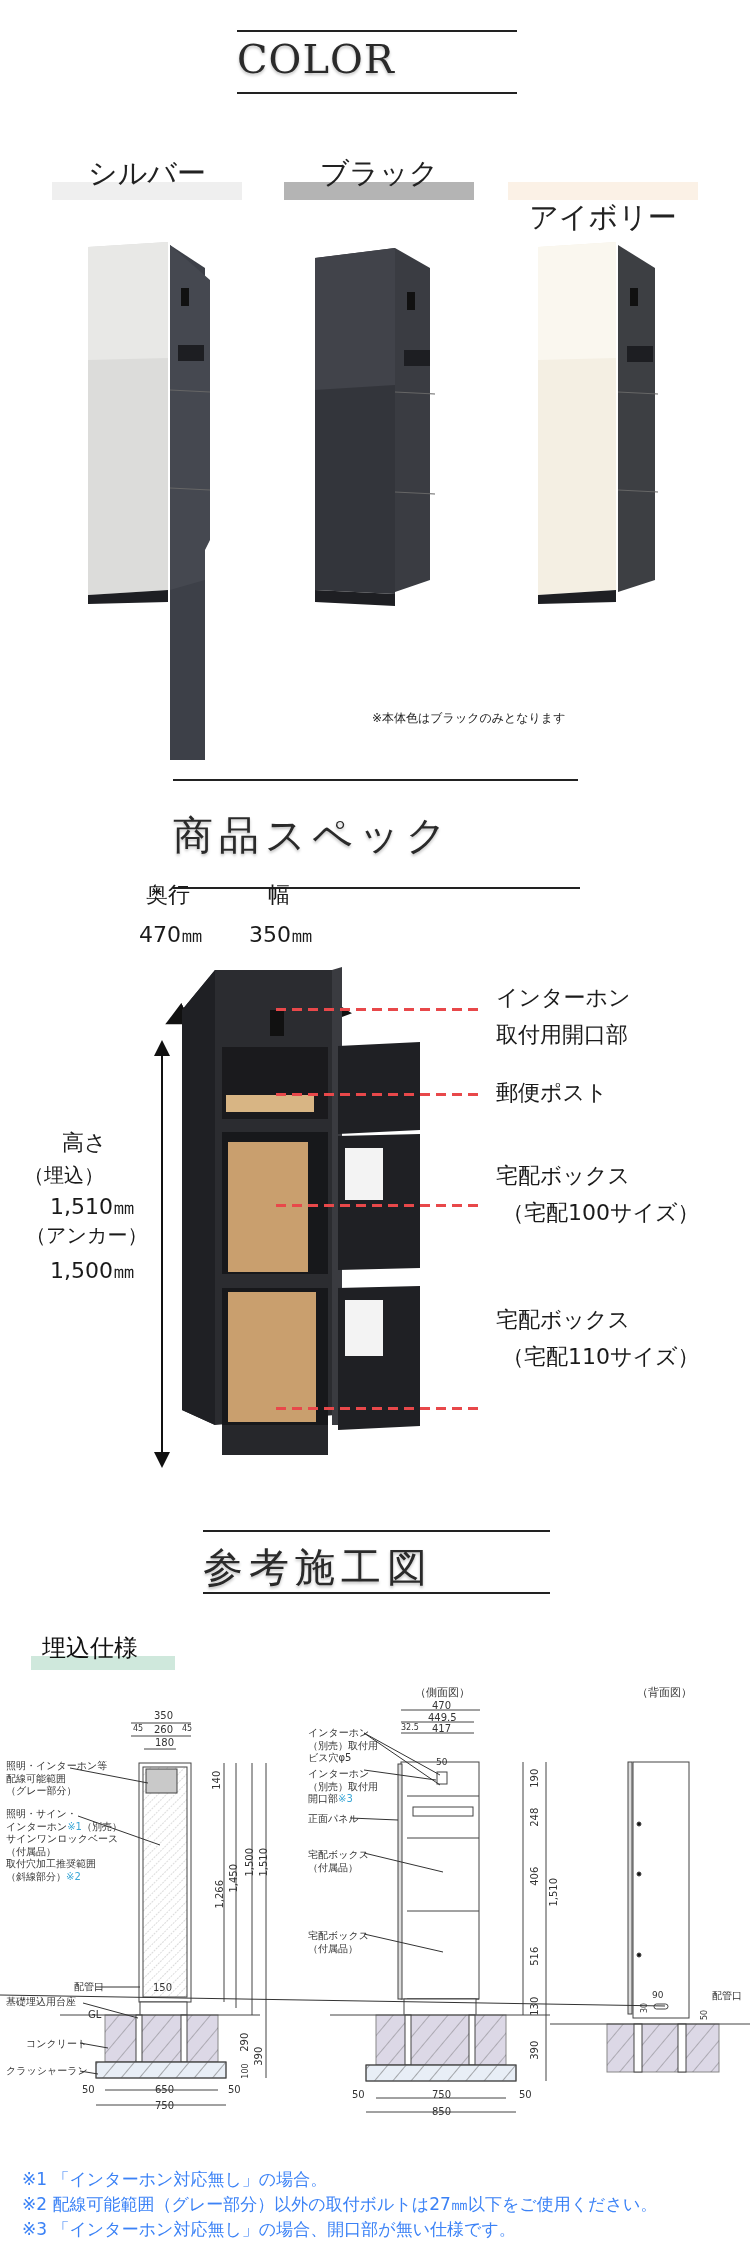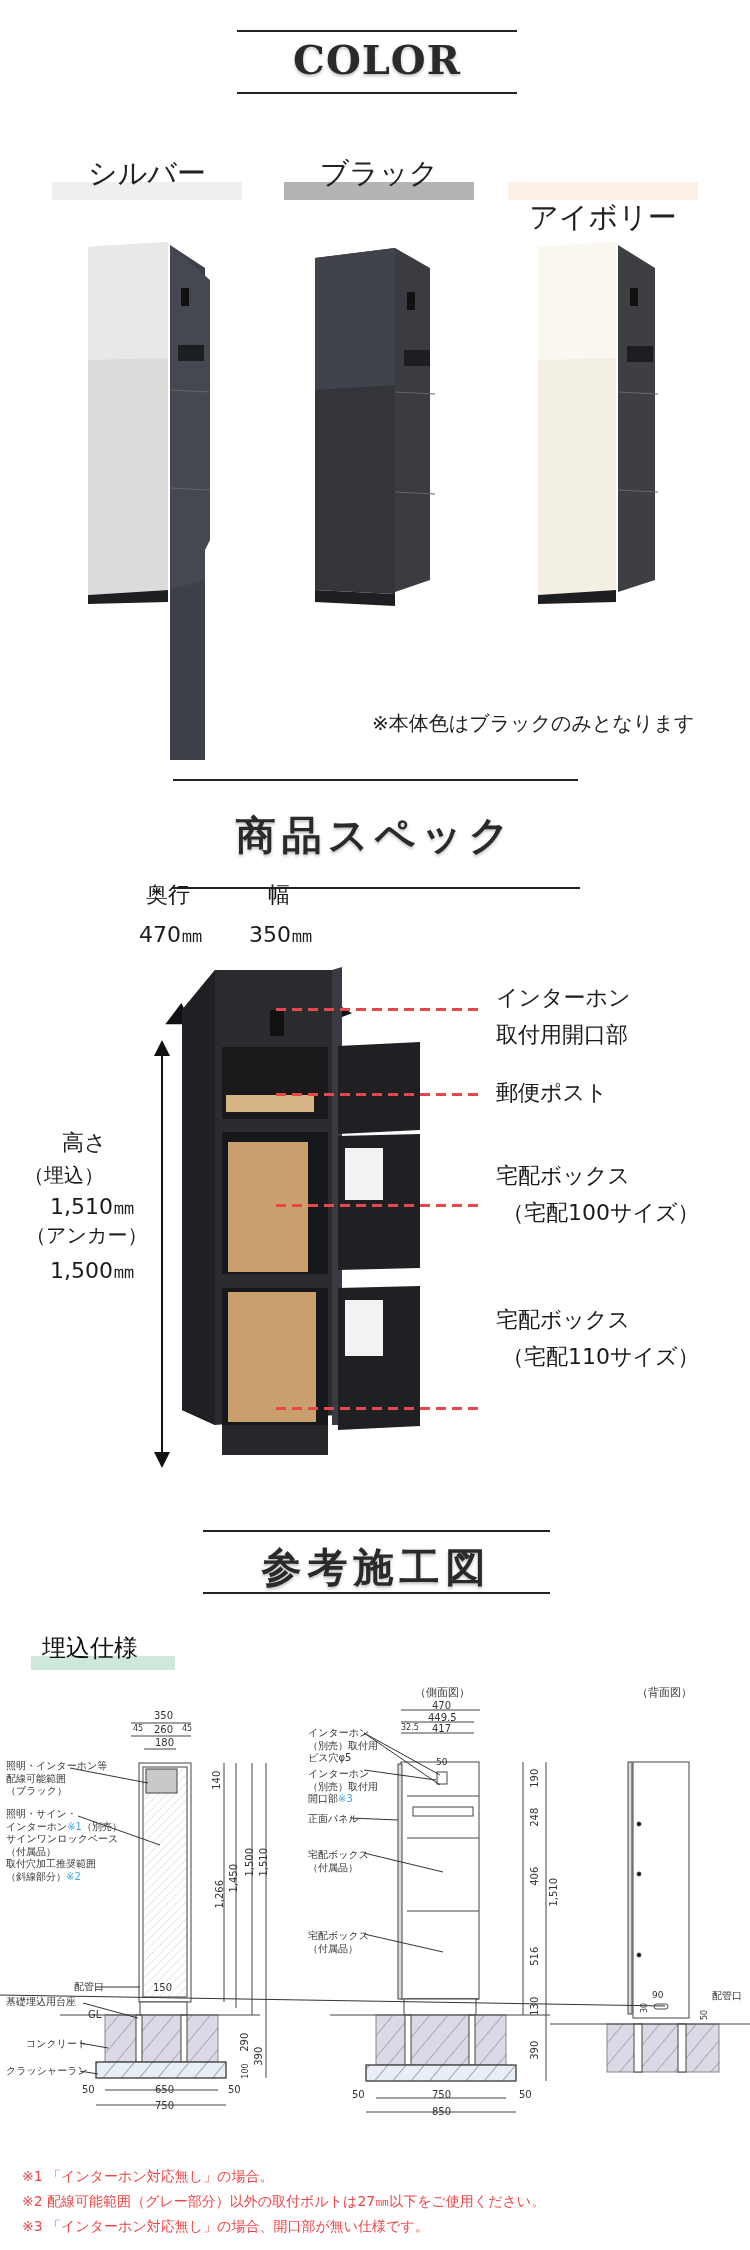--- a/index.html
+++ b/index.html
@@ -1,29 +1,29 @@
 <!DOCTYPE html>
 <html><head>
 <meta charset="utf-8">
 <style>
   * { box-sizing: border-box; margin: 0; padding: 0; }
   body { width: 750px; height: 2250px; background: #ffffff; font-family: "DejaVu Sans", sans-serif; color: #222; position: relative; overflow: hidden; }
   .abs { position: absolute; }
   .hdr-line { position: absolute; height: 2px; background: #222; }
-  .hdr-title { position: absolute; text-align: center; color: #2a2a2a; text-shadow: 0 2px 3px rgba(0,0,0,0.25); font-weight: bold; }
+  .hdr-title { position: absolute; text-align: left; color: #2a2a2a; text-shadow: 0 2px 3px rgba(0,0,0,0.25); }
   .color-title { font-family: "DejaVu Serif", serif; font-size: 40px; letter-spacing: 1px; }
   .jp-title { font-size: 40px; letter-spacing: 6px; }
   .swatch-label { position: absolute; font-size: 29px; text-align: center; width: 190px; z-index: 2; }
   .swatch-bar { position: absolute; height: 18px; width: 190px; }
-  .note { position: absolute; font-size: 20px; }
+  .note { position: absolute; font-size: 12px; }
   .spec-label { position: absolute; font-size: 22px; color: #1a1a1a; white-space: nowrap; }
   .spec-small { font-size: 20px; }
   .dash { position: absolute; height: 3px; background: repeating-linear-gradient(90deg, #e8484a 0 10px, transparent 10px 16px); }
   .draw { position: absolute; font-size: 10px; color: #333; white-space: nowrap; line-height: 1.25; }
-  .fn { position: absolute; font-size: 14px; color: #ef4444; white-space: nowrap; }
+  .fn { position: absolute; font-size: 17px; color: #3b82f6; white-space: nowrap; }
   svg { position: absolute; overflow: visible; }
 </style>
 </head>
 <body>
 
 <div>
   <div class="hdr-line" style="left:237px; top:30px; width:280px;"></div>
   <div class="hdr-title color-title" style="left:237px; top:36px; width:280px; height:50px;">COLOR</div>
   <div class="hdr-line" style="left:237px; top:92px; width:280px;"></div>
 
@@ -231,21 +231,21 @@
 
   <div class="draw" style="left:154px; top:1710px;">350</div>
   <div class="draw" style="left:133px; top:1724px; font-size:8px;">45</div>
   <div class="draw" style="left:154px; top:1724px;">260</div>
   <div class="draw" style="left:182px; top:1724px; font-size:8px;">45</div>
   <div class="draw" style="left:155px; top:1737px;">180</div>
 
   <div class="draw" style="left:6px; top:1760px;">
     <div>照明・インターホン等</div>
     <div>配線可能範囲</div>
-    <div>（ブラック）</div>
+    <div>（グレー部分）</div>
   </div>
   <div class="draw" style="left:6px; top:1808px;">
     <div>照明・サイン・</div>
     <div><span>インターホン</span><span class="blue" style="color:#39a6d6">※1</span><span>（別売）</span></div>
     <div>サインワンロックベース</div>
     <div>（付属品）</div>
     <div>取付穴加工推奨範囲</div>
     <div><span>（斜線部分）</span><span style="color:#39a6d6">※2</span></div>
   </div>
   <div class="draw" style="left:74px; top:1981px;">配管口</div>

